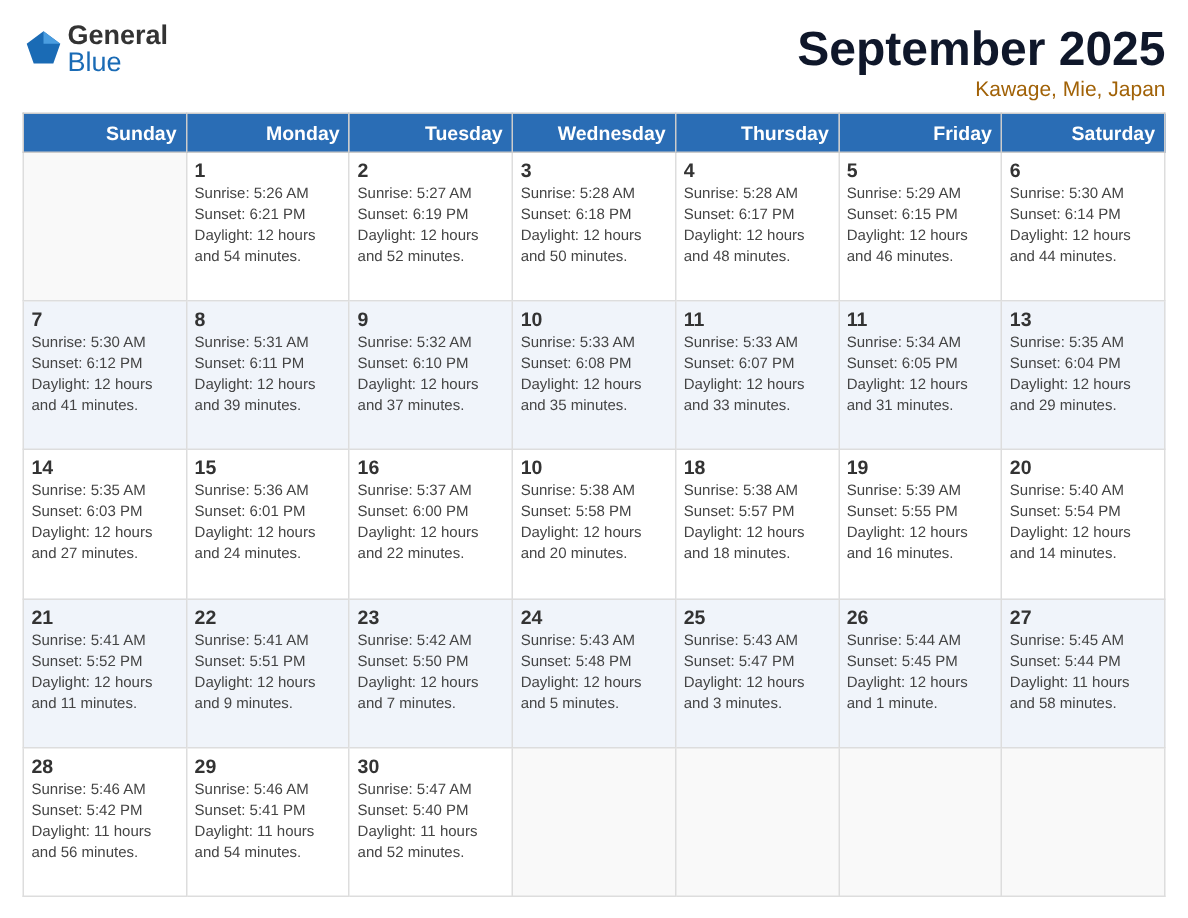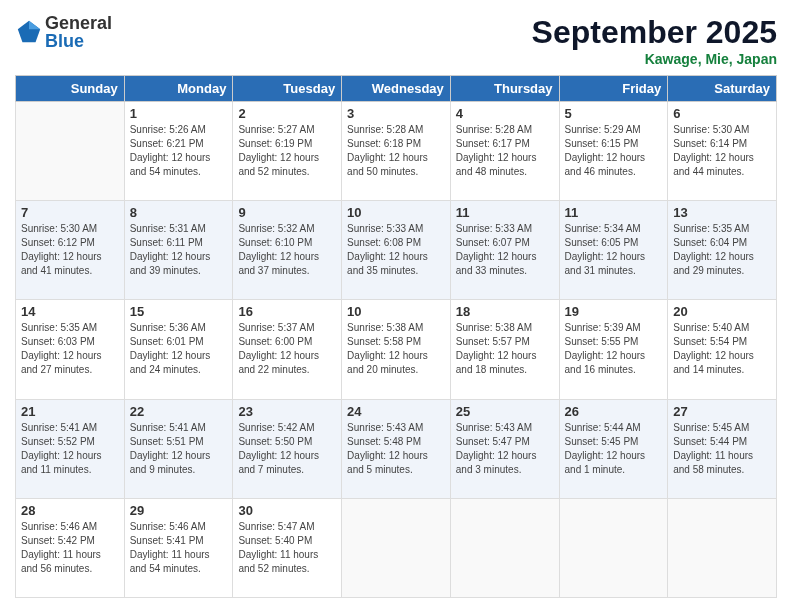--- a/index.html
+++ b/index.html
@@ -32,40 +32,39 @@
       flex-direction: column;
       line-height: 1;
     }
     .logo-general {
       font-size: 18px;
       font-weight: bold;
       color: #333;
     }
     .logo-blue {
       font-size: 18px;
-      font-weight: bold;
+      font-weight: normal;
       color: #1a6bb5;
     }
     .logo-icon {
       width: 28px;
       height: 28px;
       margin-right: 2px;
     }
     .title-section {
       text-align: right;
     }
     .month-title {
       font-size: 32px;
       font-weight: bold;
       color: #0f172a;
     }
     .location {
       font-size: 14px;
-      color: #15803d;
-      font-weight: bold;
+      color: #a16207;
     }
     .calendar {
       width: 100%;
       border-collapse: collapse;
       flex: 1;
       table-layout: fixed;
     }
     .calendar th {
       background-color: #2a6db5;
       color: white;

